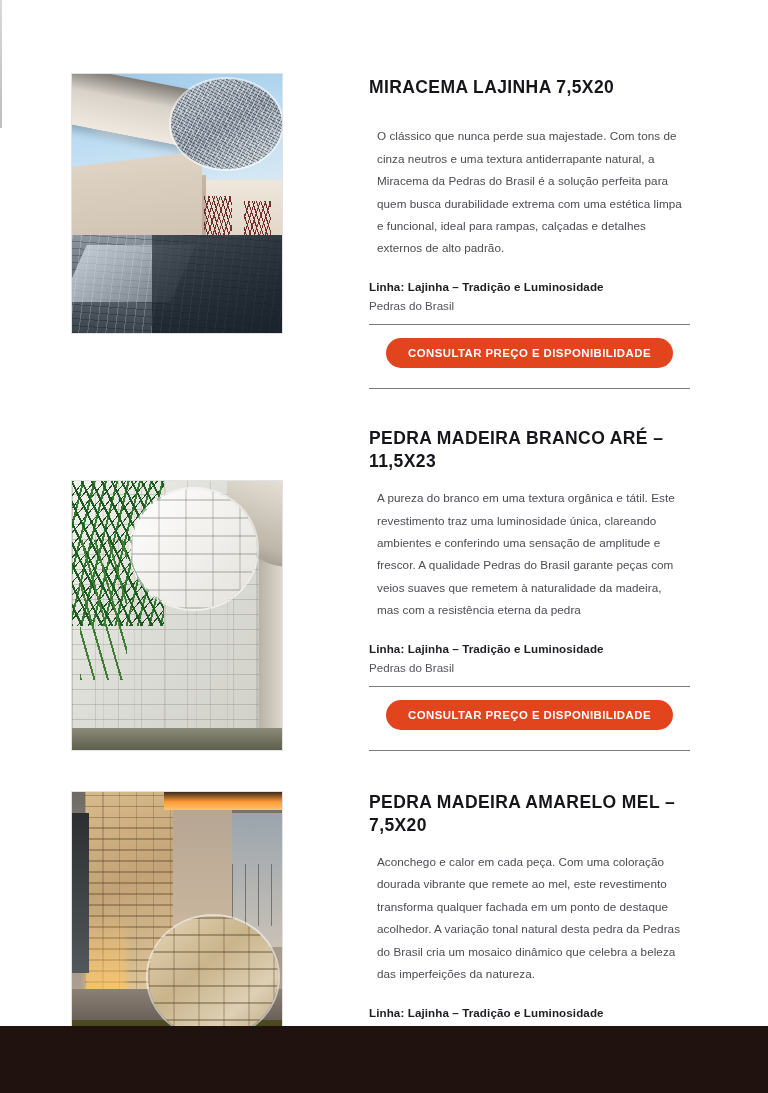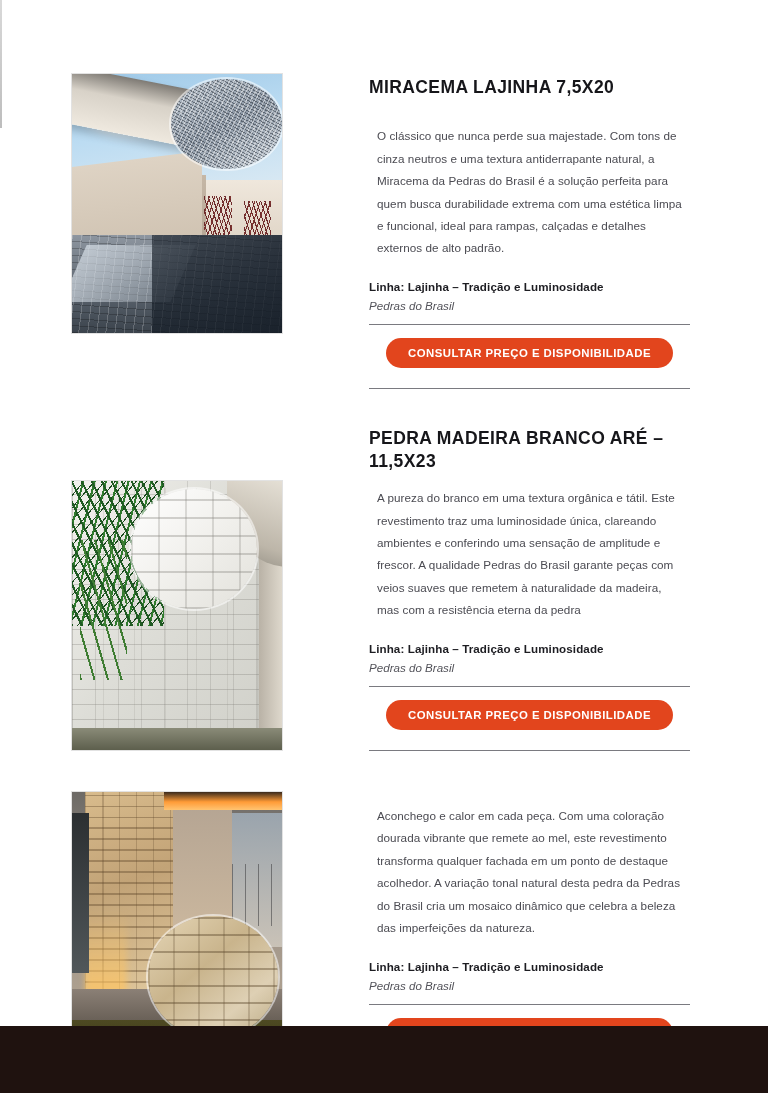--- a/index.html
+++ b/index.html
@@ -274,21 +274,20 @@
     color: #1d1d22;
     letter-spacing: .1px;
     line-height: 1.5;
   }
   .meta-sub {
     font-size: 11.6px;
     font-weight: 400;
     color: #53535a;
     line-height: 1.6;
     margin-top: 2px;
-    font-style: italic;
   }
 
   .divider {
     height: 1px;
     background: #63636a;
     opacity: .85;
     margin-top: 8px;
   }
 
   .cta-wrap {
@@ -421,20 +420,21 @@
             <div class="p3-glassL"></div>
             <div class="p3-ledge"></div>
             <div class="p3-deck"></div>
             <div class="p3-lawn"></div>
             <div class="circle-detail c3"></div>
           </div>
         </div>
       </div>
 
       <div class="text-col">
+        <h2 class="product-title">PEDRA MADEIRA AMARELO MEL – 7,5X20</h2>
 
         <p class="product-desc">Aconchego e calor em cada peça. Com uma coloração dourada vibrante que remete ao mel, este revestimento transforma qualquer fachada em um ponto de destaque acolhedor. A variação tonal natural desta pedra da Pedras do Brasil cria um mosaico dinâmico que celebra a beleza das imperfeições da natureza.</p>
 
         <div class="meta-block">
           <div class="meta-line">Linha: Lajinha – Tradição e Luminosidade</div>
           <div class="meta-sub">Pedras do Brasil</div>
         </div>
 
         <div class="divider"></div>
 

